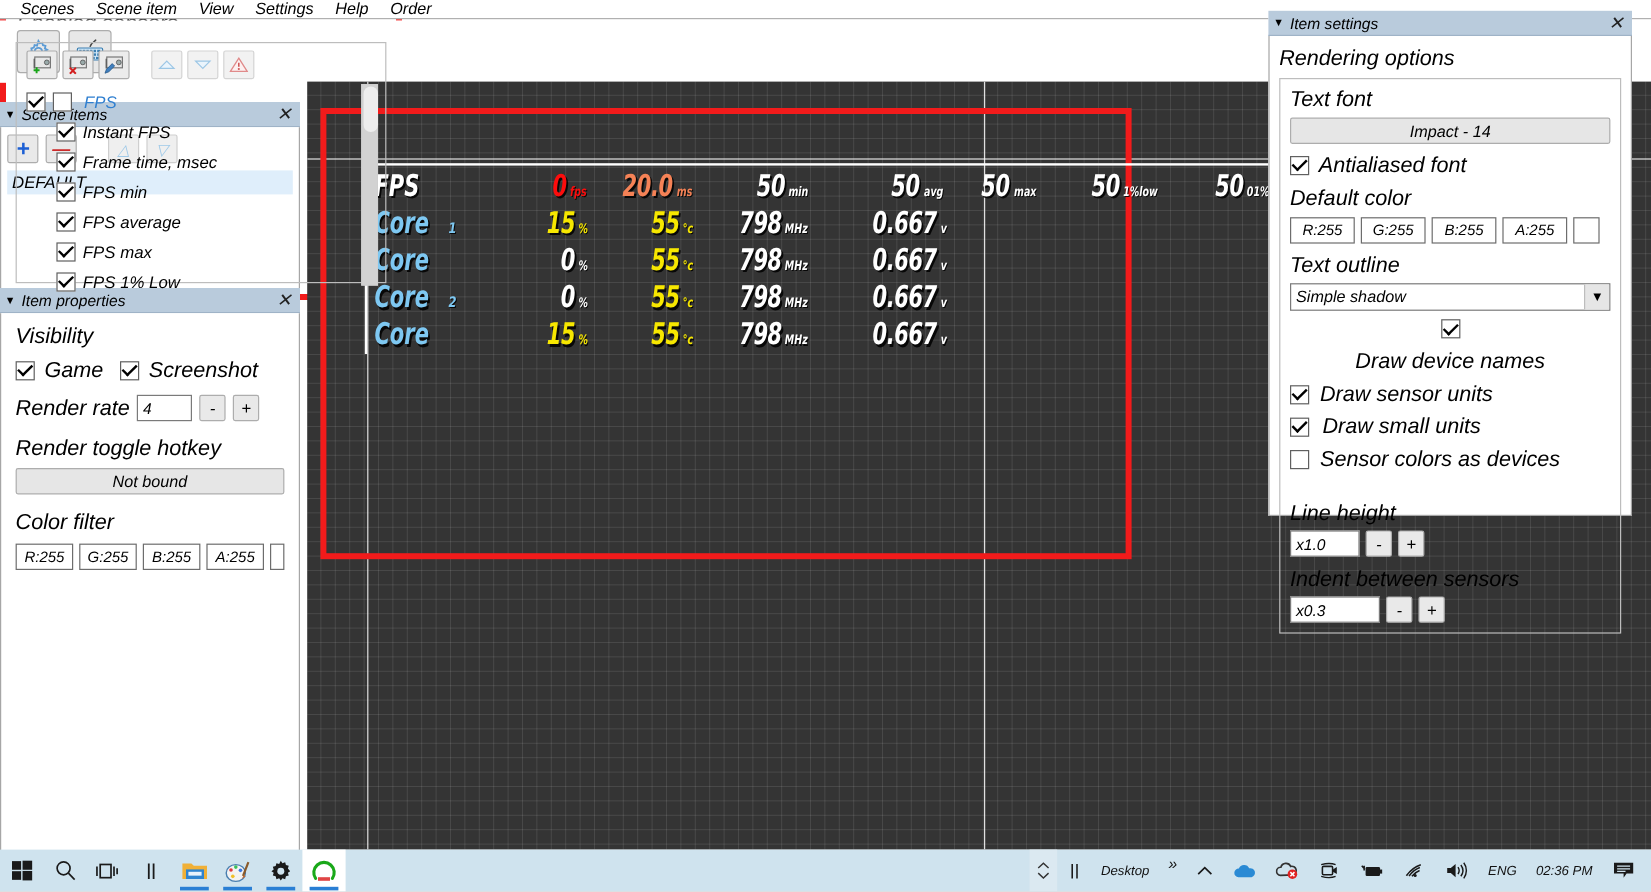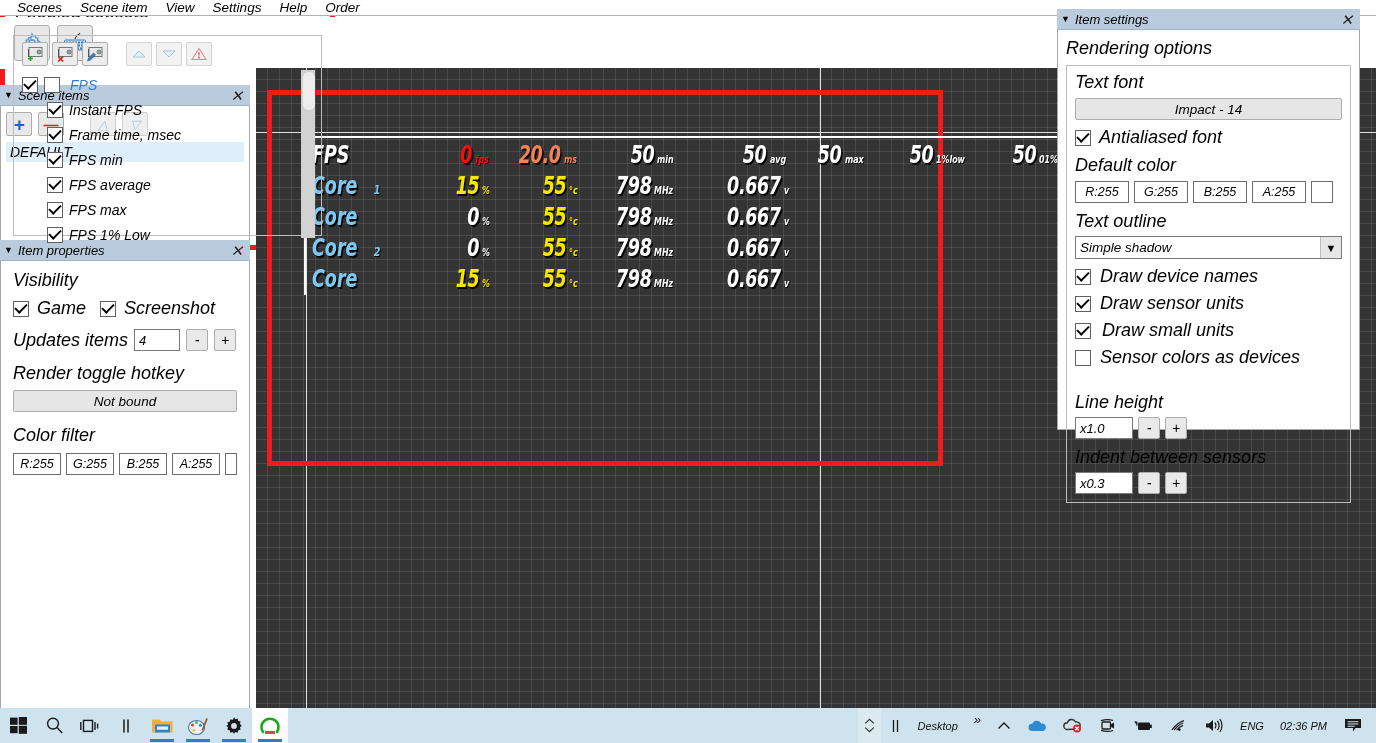--- a/index.html
+++ b/index.html
@@ -416,21 +416,21 @@
       <div class="lbl">Visibility</div>
 
       <div style="display:flex; align-items:center; gap:8px; margin-top:7px;">
         <div class="cbx on"></div>
         <span class="lbl">Game</span>
         <div class="cbx on" style="margin-left:6px;"></div>
         <span class="lbl">Screenshot</span>
       </div>
 
       <div style="display:flex; align-items:center; gap:6px; margin-top:10px;">
-        <span class="lbl">Updates items</span>
+        <span class="lbl">Render rate</span>
         <div class="txtbox" style="width:46px;">4</div>
         <div class="minibtn">-</div>
         <div class="minibtn">+</div>
       </div>
 
       <div class="lbl" style="margin-top:12px;">Render toggle hotkey</div>
       <div class="widebtn" style="margin-top:6px;">Not bound</div>
 
       <div class="lbl" style="margin-top:13px;">Color filter</div>
       <div style="display:flex; gap:5px; margin-top:7px;">
@@ -470,21 +470,21 @@
           <div class="rgbbox" style="min-width:54px;">A:255</div>
           <div class="swatch"></div>
         </div>
 
         <div class="lbl" style="margin-top:8px;">Text outline</div>
         <div class="combo" style="margin-top:4px;">
           <span>Simple shadow</span>
           <span class="arrow">▼</span>
         </div>
 
-        <div style="display:flex; align-items:center; gap:9px; margin-top:7px;">
+        <div style="display:flex; align-items:center; gap:9px; margin-top:7px;flex-direction:column;">
           <div class="cbx on"></div>
           <span class="lbl">Draw device names</span>
         </div>
         <div style="display:flex; align-items:center; gap:9px; margin-top:6px;">
           <div class="cbx on"></div>
           <span class="lbl">Draw sensor units</span>
         </div>
         <div style="display:flex; align-items:center; gap:11px; margin-top:6px;">
           <div class="cbx on"></div>
           <span class="lbl">Draw small units</span>
@@ -496,21 +496,21 @@
 
         <div class="lbl" style="margin-top:24px;">Line height</div>
         <div style="display:flex; gap:5px; margin-top:4px;">
           <div class="txtbox" style="width:58px;">x1.0</div>
           <div class="minibtn">-</div>
           <div class="minibtn">+</div>
         </div>
 
         <div class="lbl" style="margin-top:8px;">Indent between sensors</div>
         <div style="display:flex; gap:5px; margin-top:4px;">
-          <div class="txtbox" style="width:58px;">x0.3</div>
+          <div class="txtbox" style="width:75px;">x0.3</div>
           <div class="minibtn">-</div>
           <div class="minibtn">+</div>
         </div>
       </div>
     </div>
   </div>
 
   <div id="enabled-sensors">
     <div class="lbl" style="padding:4px 0 5px 9px;">Enabled sensors</div>
     <div style="border:1px solid #bdbdbd; margin:0 8px; height:201px; position:relative;">

